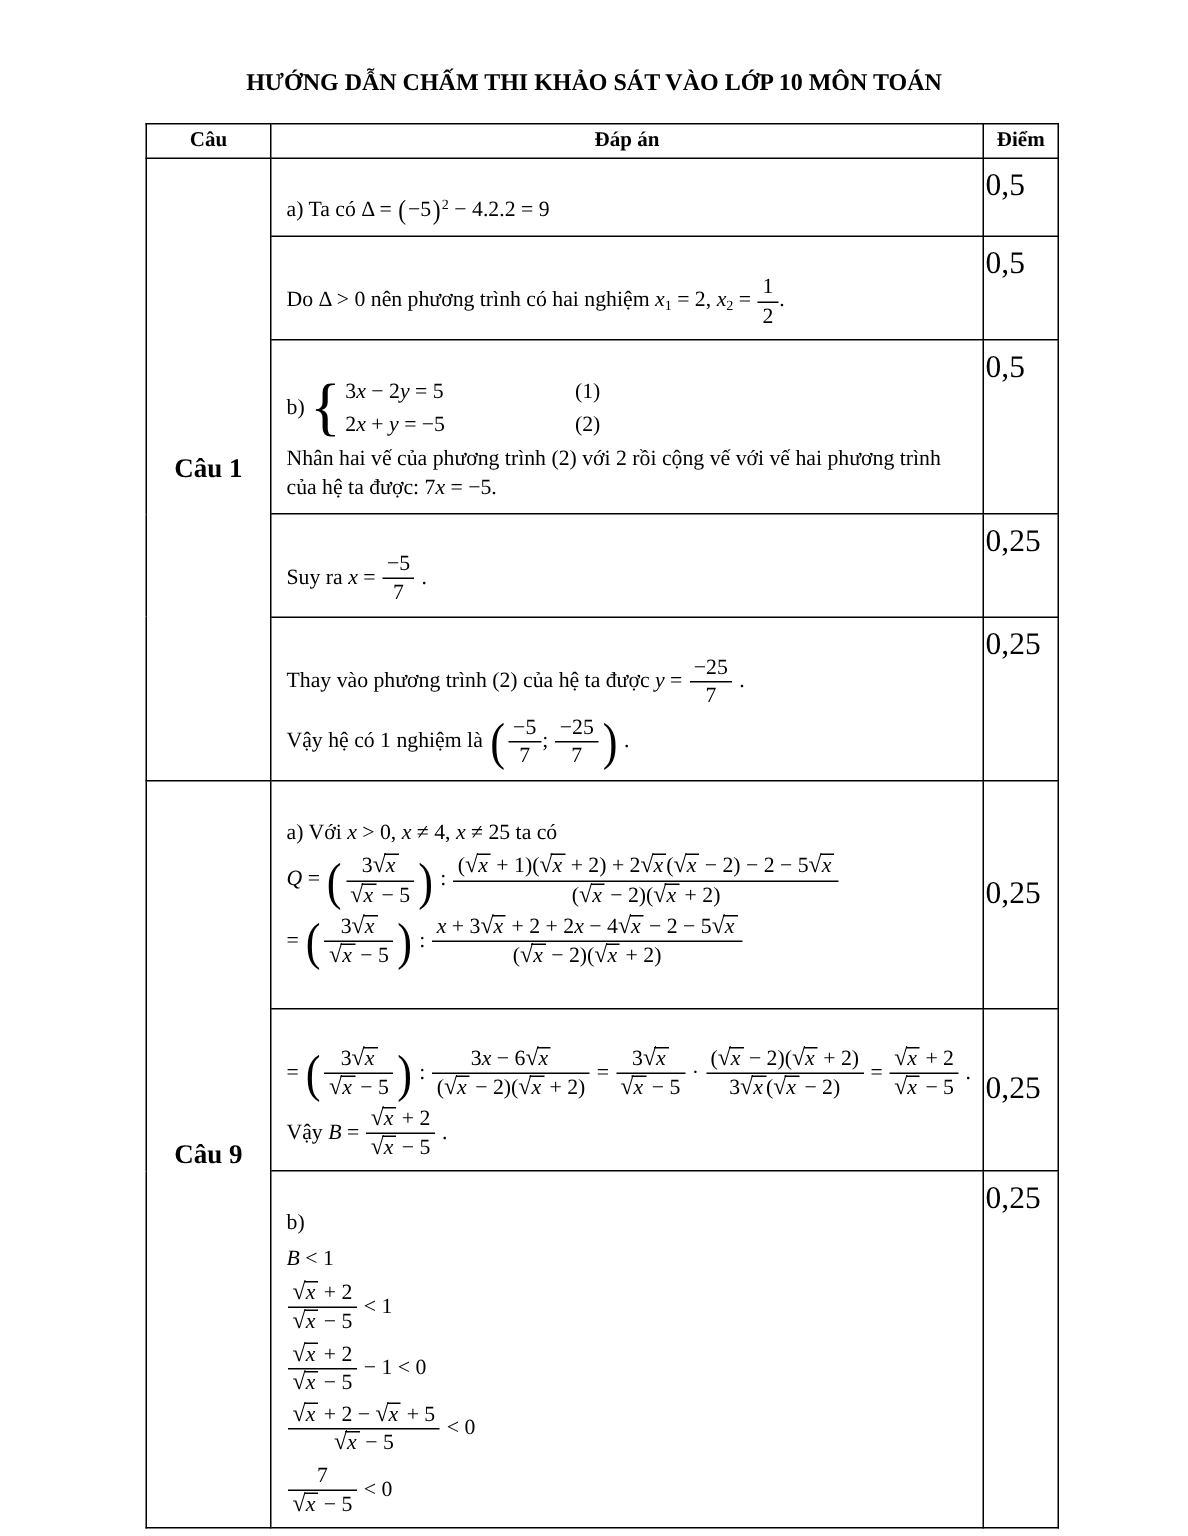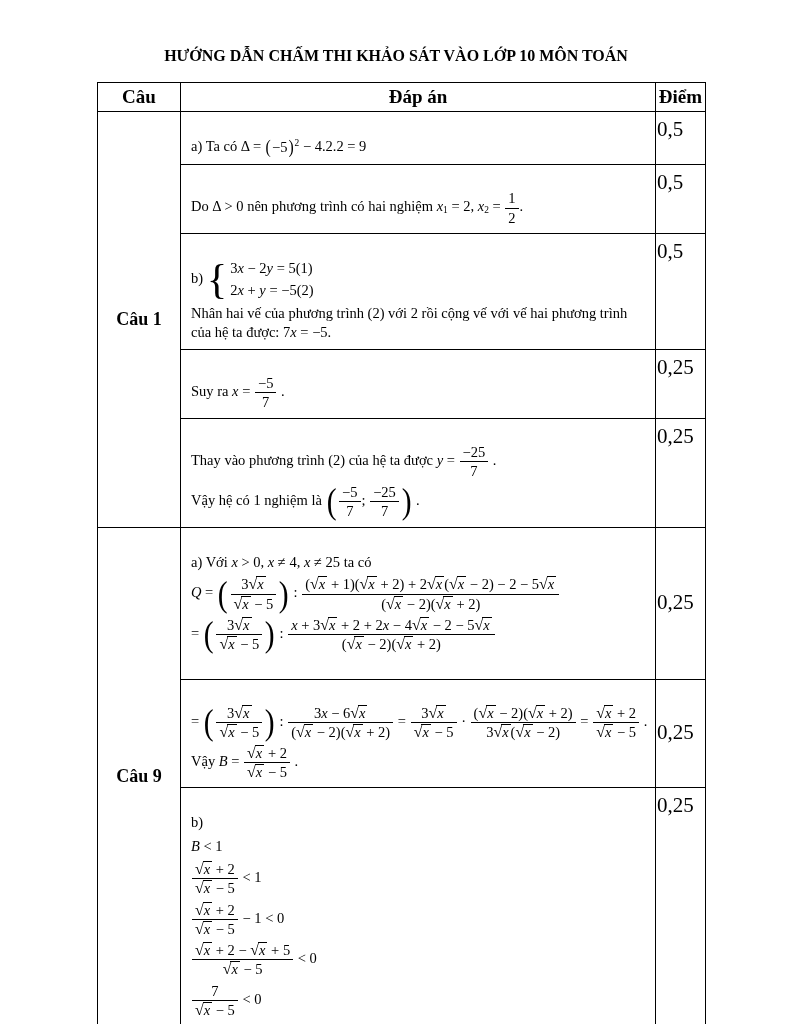--- a/index.html
+++ b/index.html
@@ -5,21 +5,21 @@
   html,body{margin:0;padding:0;background:#fff;}
   .page{position:relative;width:792px;height:1024px;background:#fff;color:#000;
         font-family:"Liberation Serif",serif;font-size:15px;overflow:hidden;}
   .titles{text-align:center;padding-top:47px;}
   .doc-title{font-size:16px;font-weight:bold;margin:0 0 17px;}
   .doc-subtitle{font-size:16px;font-weight:bold;margin:0 0 15px;}
   .doc-note{font-size:15px;font-weight:bold;font-style:italic;margin:0;}
 
   table.answers{border-collapse:collapse;table-layout:fixed;margin:14px 0 0 97px;width:608px;}
   table.answers th,table.answers td{border:1px solid #000;}
-  th{font-size:19px;font-weight:bold;padding:3px 0;}
+  th{font-size:14px;font-weight:bold;padding:3px 0;}
   col.c-q{width:83px;} col.c-a{width:475px;} col.c-s{width:50px;}
   .qcell{font-weight:bold;text-align:center;vertical-align:middle;font-size:18px;}
   .acell{vertical-align:top;padding:20px 6px 2px 10px;font-size:14.5px;}
   .scell{font-weight:normal;text-align:left;vertical-align:top;padding-top:5px;font-size:21px;}
   tbody tr:nth-child(1){height:49px;}
   tbody tr:nth-child(2){height:46px;}
   tbody tr:nth-child(3){height:98px;}
   tbody tr:nth-child(4){height:40px;}
   tbody tr:nth-child(5){height:100px;}
   tbody tr:nth-child(6){height:152px;}
@@ -36,21 +36,21 @@
   .frac>.den{display:block;border-top:1px solid #000;padding:1px 3px 0;line-height:1.12;}
   .sqrt{white-space:nowrap;}
   .rsign{display:inline-block;line-height:1;font-size:1.1em;margin-right:-1px;transform:translateY(0.02em);}
   .rooted{display:inline-block;border-top:1px solid #000;line-height:1.05;padding:0 2px 0 1px;}
   .bigp{display:inline-flex;align-items:center;vertical-align:middle;}
   .paren{display:inline-block;line-height:0.95;transform:scaleX(0.85);}
   .pcontent{display:inline-block;padding:0 1px;}
   .cases{display:inline-flex;align-items:center;vertical-align:middle;}
   .brace{display:inline-block;line-height:0.95;margin-right:3px;}
   .clines{display:inline-flex;flex-direction:column;row-gap:3px;}
-  .cline{display:flex;min-width:170px;white-space:nowrap;}
+  .cline{display:flex;justify-content:space-between;min-width:170px;white-space:nowrap;}
 </style>
 </head>
 <body>
 
 <div class="page">
   <div class="titles">
     <p class="doc-title">HƯỚNG DẪN CHẤM THI KHẢO SÁT VÀO LỚP 10 MÔN TOÁN</p>
   </div>
 
   <table class="answers">

